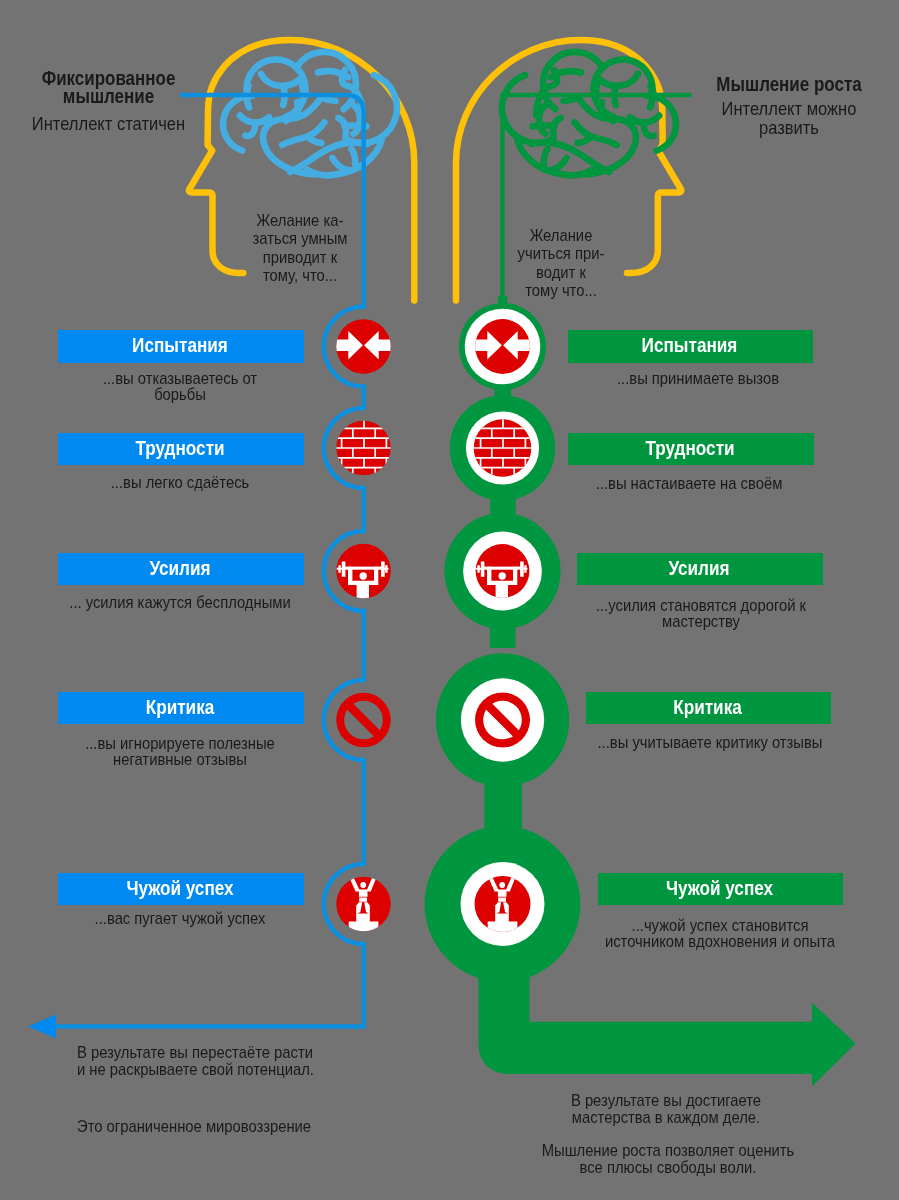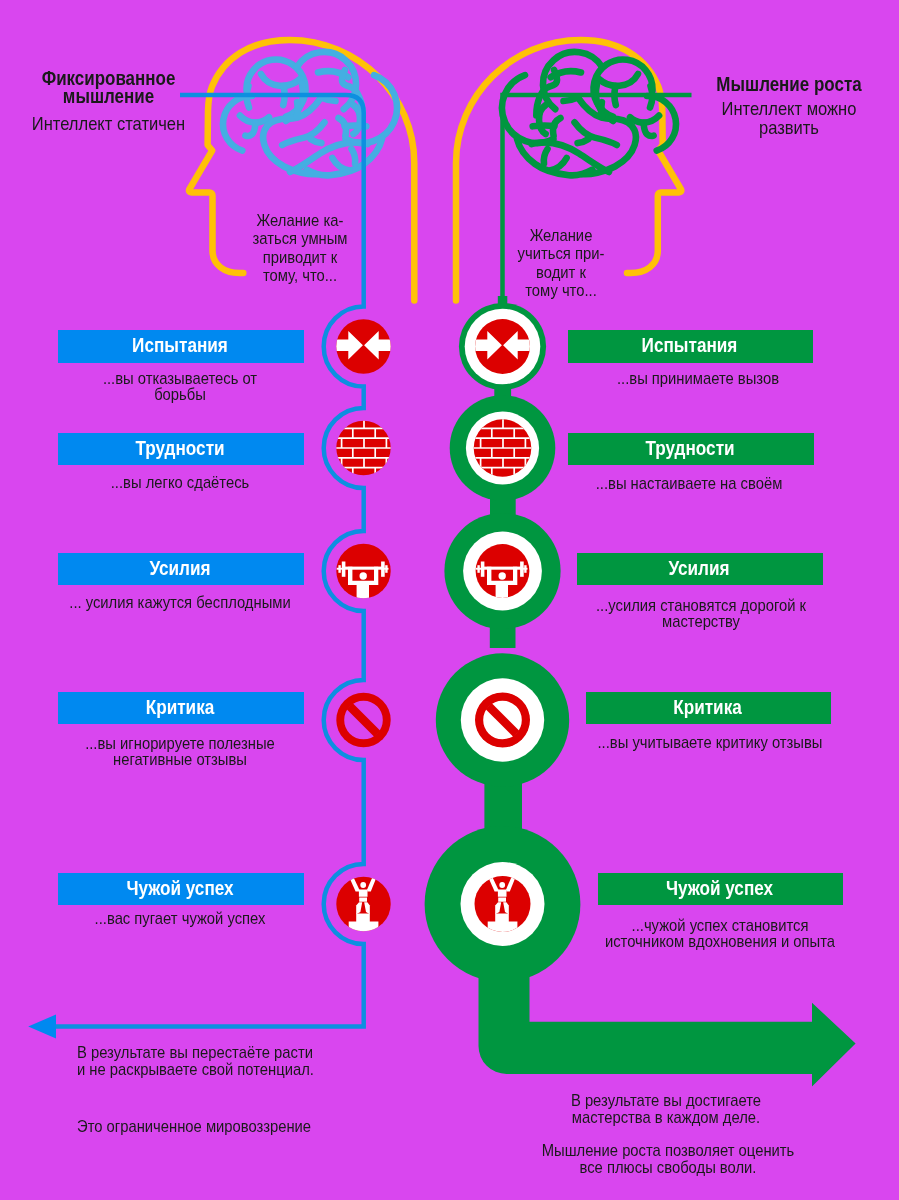--- a/index.html
+++ b/index.html
@@ -1,19 +1,19 @@
 <!DOCTYPE html>
 <html><head>
 <meta charset="utf-8">
 <style>
   html,body{margin:0;padding:0;background:#ffffff;}
   body{width:899px;height:1200px;overflow:hidden;
        font-family:"Liberation Sans",sans-serif;
        -webkit-font-smoothing:antialiased;}
-  #stage{position:relative;width:899px;height:1200px;background:#d946ef;}
+  #stage{position:relative;width:899px;height:1200px;background:#737373;}
   #art{position:absolute;left:0;top:0;width:899px;height:1200px;}
   .txt{position:absolute;color:#1a1a1a;line-height:1.28;}
   .ctr{text-align:center;}
   .bar-label{position:absolute;color:#fff;font-weight:bold;font-size:19.5px;
              text-align:center;line-height:1;}
   .head-title{font-weight:bold;font-size:19.5px;line-height:18px;
               transform:scaleX(0.87);transform-origin:center;}
   .head-sub{font-size:19px;line-height:18.8px;
             transform:scaleX(0.87);transform-origin:center;}
   .lead{font-size:17px;line-height:18.3px;text-align:center;

